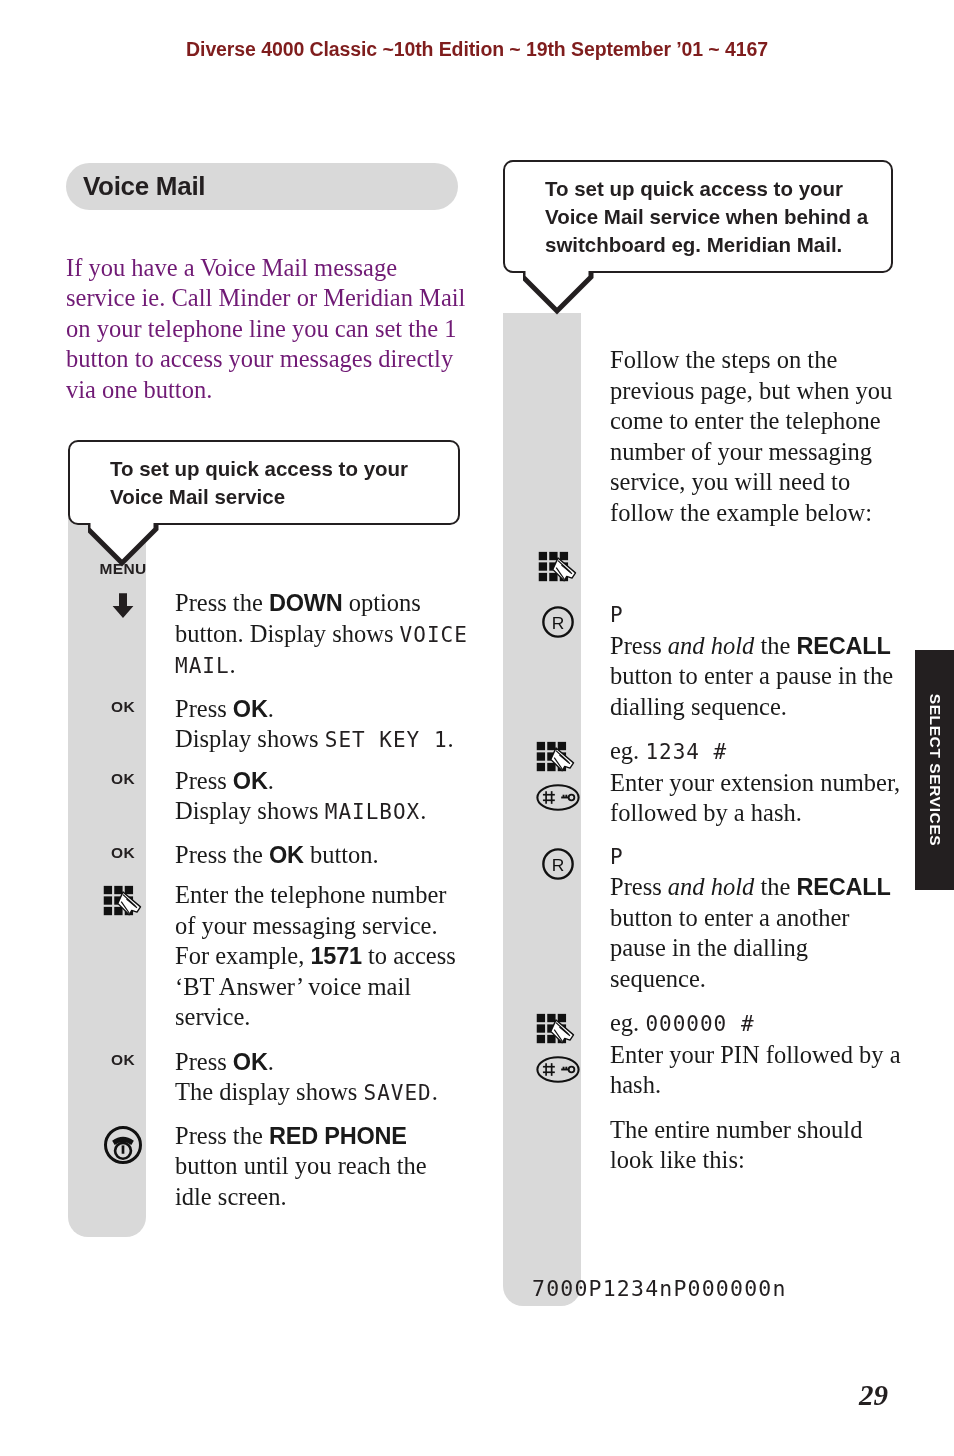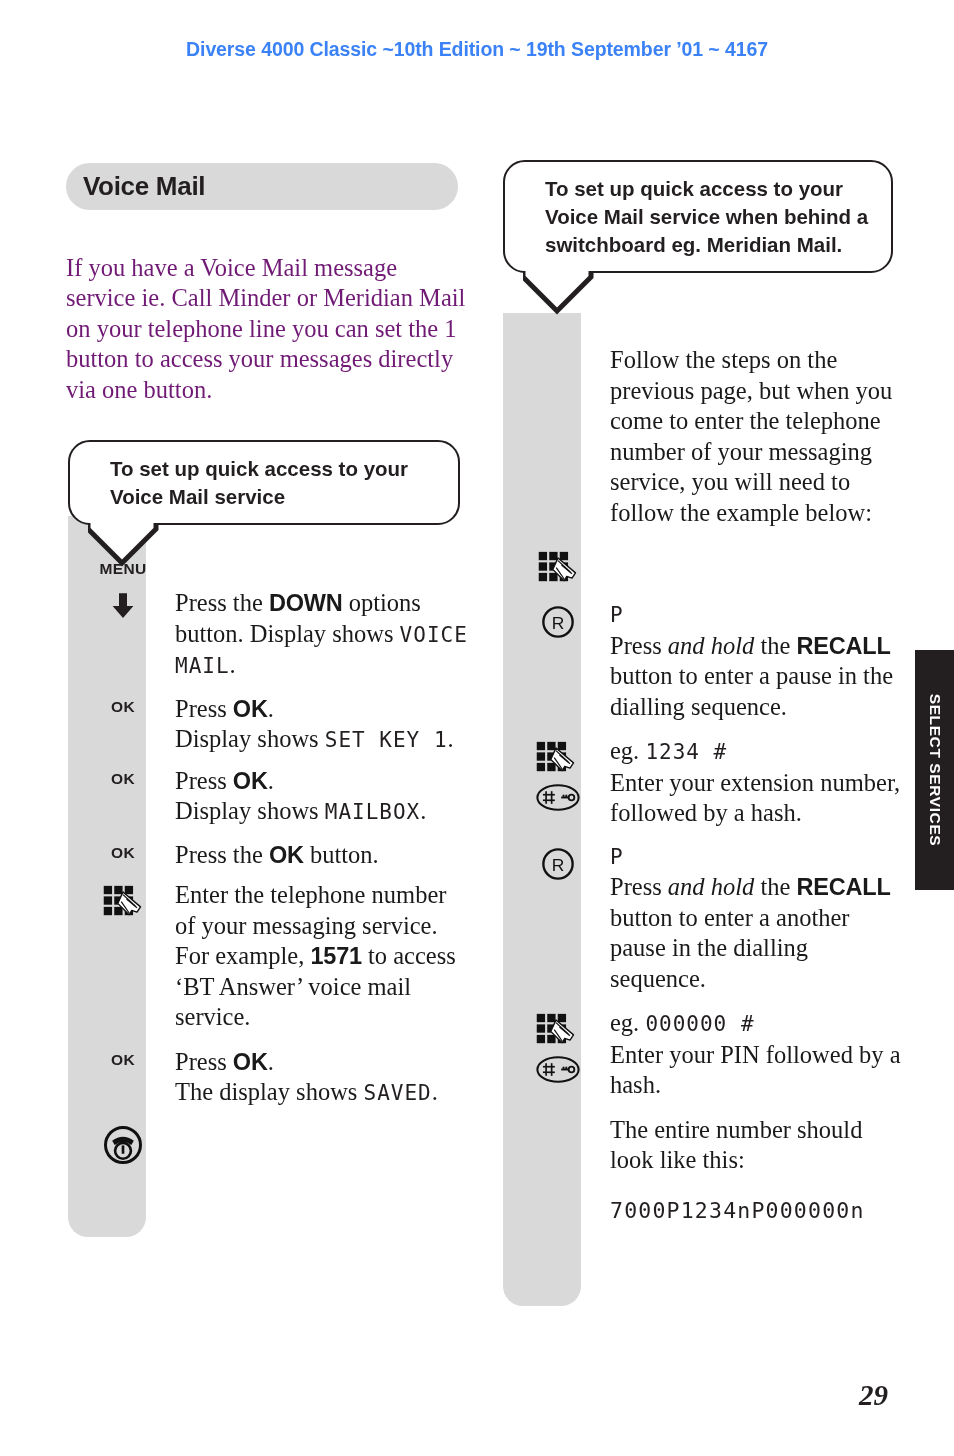--- a/index.html
+++ b/index.html
@@ -12,21 +12,21 @@
     position: relative;
     overflow: hidden;
   }
 
   
   .runhead {
     position:absolute; top:38px; left:0; width:954px;
     text-align:center;
     font-family:"Liberation Sans", sans-serif;
     font-weight:700; font-size:19.5px; letter-spacing:-0.1px;
-    color:#3b82f6;
+    color:#7f1d1d;
   }
 
   
   .pagenum {
     position:absolute; right:66px; bottom:44px;
     font-family:"Liberation Serif", serif;
     font-style:italic; font-weight:700; font-size:29px;
     color:#231f20;
   }
 
@@ -64,21 +64,21 @@
   
   .intro {
     position:absolute; left:66px; top:228px; width:400px;
     font-size:24.5px; line-height:30.5px; color:#701a75;
   }
 
   
   .bubble { position:absolute; }
   .bubble .box {
     border:2.5px solid #231f20;
-    border-radius:22px;
+    border-radius:10px;
     background:#fff;
     padding:13px 16px 12px 40px;
     font-family:"Liberation Sans", sans-serif;
     font-weight:700; font-size:20.5px; line-height:28px;
     color:#231f20;
     position:relative; z-index:3;
   }
   .bubble .tail {
     position:absolute; left:20px; top:100%;
     width:100px; height:46px;
@@ -243,20 +243,21 @@
       <div class="gutter">
         <div class="icon-stack">
           <svg viewBox="0 0 48 48" width="40" height="40">
     <circle cx="24" cy="24" r="21" fill="none" stroke="#111" stroke-width="3.6"></circle>
     <path d="M11,19 Q24,9 37,19 L34,24 Q24,17 14,24 Z" fill="#111"></path>
     <circle cx="24" cy="31" r="9.5" fill="none" stroke="#111" stroke-width="3.2"></circle>
     <rect x="22.4" y="24.5" width="3.2" height="10" fill="#111"></rect>
   </svg>
         </div>
       </div>
+      <div class="body"><span>Press the </span><b class="sans">RED PHONE</b><span> button until you reach the idle screen.</span></div>
     </div>
   </div>
 
 <div class="strip" id="strip-right"></div>
 
 <div class="bubble" id="bubble-right">
   <div class="box">To set up quick access to your Voice Mail service when behind a switchboard eg. Meridian Mail.</div>
   <svg class="tail" viewBox="0 0 100 46">
     <path d="M0,0 L0,6 L34,40 L68,6 L68,0" fill="#ffffff" stroke="#231f20" stroke-width="5" stroke-linejoin="miter"></path>
   </svg>
@@ -387,21 +388,21 @@
     <circle cx="46" cy="18" r="3.6" fill="none" stroke="#111" stroke-width="2.3"></circle>
   </svg>
         </div>
       </div>
       <div class="body"><div class="egline"><span>eg. </span><span class="lcd">000000 #</span></div><span>Enter your PIN followed by a hash.</span></div>
     </div>
     <div class="step" style="margin-bottom: 20px;">
       <div class="gutter"></div>
       <div class="body"><span>The entire number should look like this:</span></div>
     </div>
-    <div class="step" style="margin-bottom: 27px;">
+    <div class="step" style="margin-bottom: 27px; flex-direction: column;">
       <div class="gutter"></div>
       <div class="body">
         <div class="lcdline">7000P1234nP000000n</div>
       </div>
     </div>
   </div>
 
 <div class="pagenum">29</div>
 
 </body></html>

